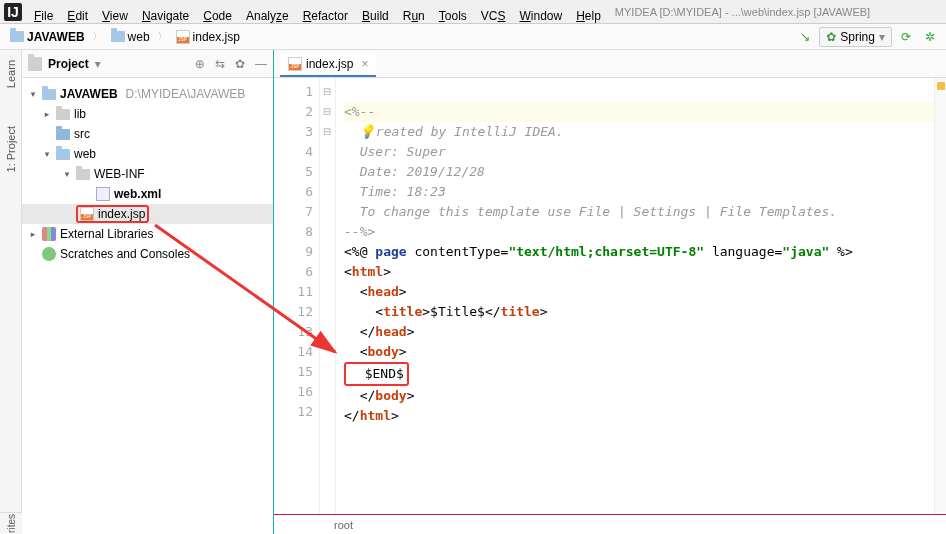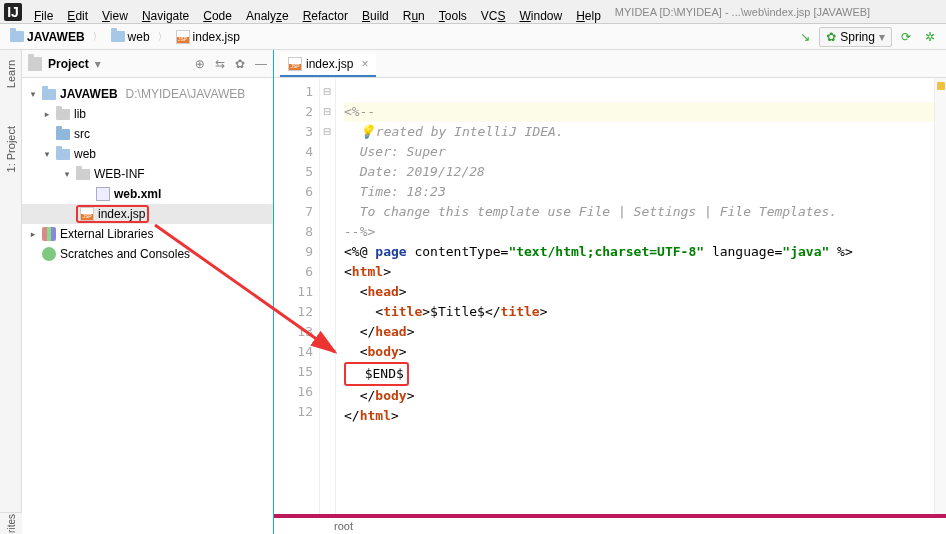--- a/index.html
+++ b/index.html
@@ -53,21 +53,21 @@
 .foldcol { width: 16px; border-right: 1px solid #eee; padding-top: 4px; line-height: 20px; text-align: center; color: #bbb; background: #fff; }
 .code { flex: 1; padding: 4px 0 0 8px; line-height: 20px; white-space: pre; overflow: hidden; }
 .code .c-comment { color: #9a9a9a; font-style: italic; }
 .code .c-tag { color: #c2410c; font-weight: bold; }
 .code .c-attr { color: #000000; }
 .code .c-str { color: #008000; font-weight: bold; }
 .code .c-key { color: #1e3f9d; font-weight: bold; }
 .code .bulb { color: #d9a400; }
 .code .red-box-inline { border: 2px solid #e33; border-radius: 3px; padding: 0 3px; display: inline-block; }
 .code .line1bg { background: #fcfce8; display: inline-block; width: 100%; }
-.breadcrumb-bar { height: 20px; border-top: 4px solid #be185d; padding-left: 60px; font-size: 11px; color: #666; display: flex; align-items: center; text-align: right; }
+.breadcrumb-bar { height: 20px; border-top: 1px solid #be185d; padding-left: 60px; font-size: 11px; color: #666; display: flex; align-items: center; text-align: right; }
 .error-stripe { position: absolute; right: 0; top: 28px; bottom: 20px; width: 12px; background: #f8f8f8; border-left: 1px solid #eee; }
 .error-stripe .warn { width: 8px; height: 8px; background: #f0c040; margin: 4px auto 0; border-radius: 1px; }
 .arrow-svg { position: absolute; pointer-events: none; z-index: 50; }
 </style>
 </head>
 <body>
 
 <div class="menubar">
   <div class="logo">IJ</div>
   <div class="menuitem"><u>F</u>ile</div>

